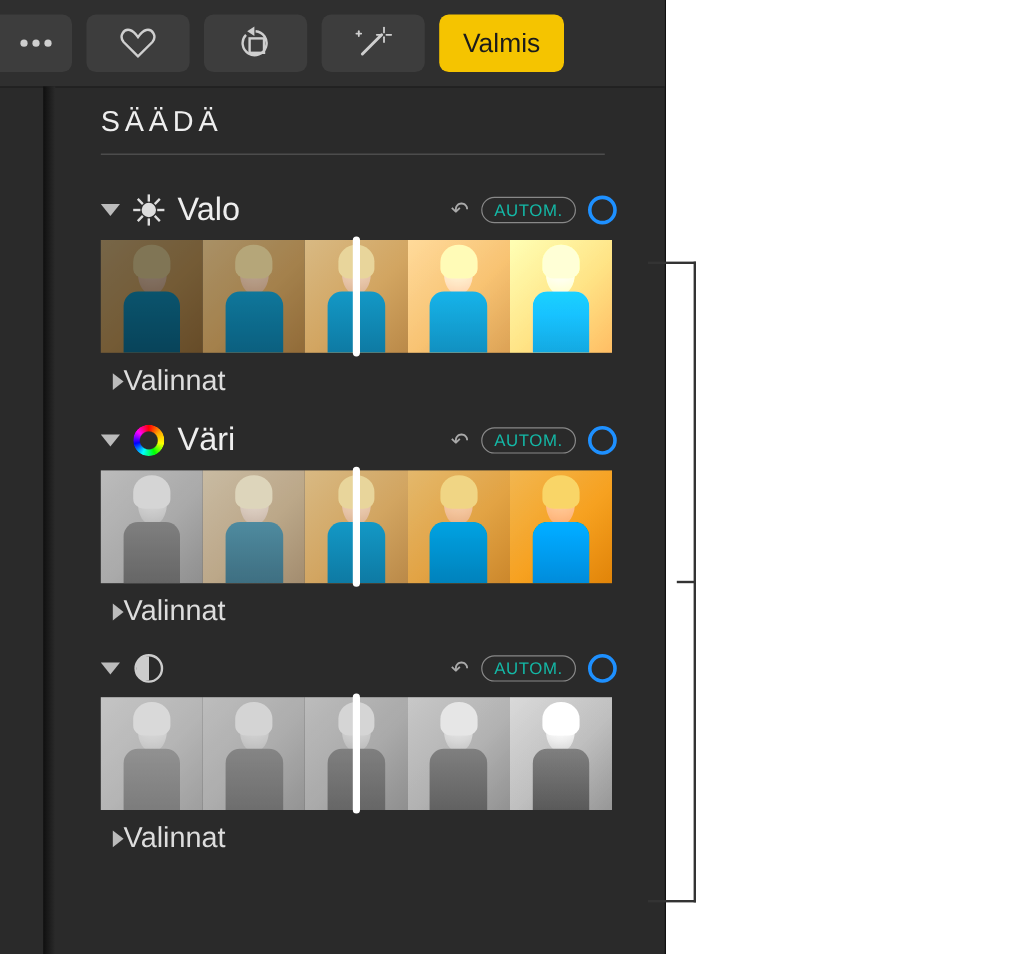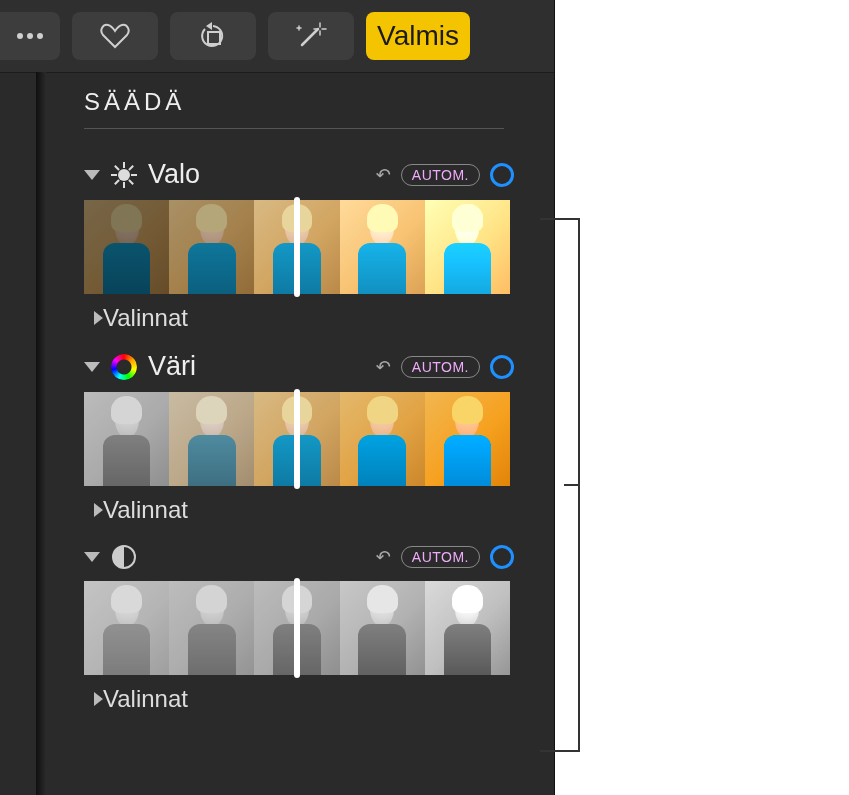--- a/index.html
+++ b/index.html
@@ -41,21 +41,21 @@
   }
   .tb-more { width: 60px; border-top-left-radius:0; border-bottom-left-radius:0; margin-left:-10px;}
   .tb-heart { width: 86px; }
   .tb-rotate { width: 86px; }
   .tb-wand { width: 86px; }
   .tb-done {
     width: 104px;
     background: #f5c400;
     color: #1b1b1b;
     font-weight: 500;
-    font-size: 28px;
+    font-size: 22px;
   }
   .content {
     position: absolute;
     left: 44px;
     top: 72px;
     right: 0;
     bottom: 0;
     padding: 16px 40px 28px 40px;
     overflow: hidden;
     color: #e8e8e8;
@@ -105,21 +105,21 @@
   .undo {
     font-size: 18px;
     color: #aaa;
     margin-left: auto;
   }
   .auto-pill {
     border: 1.5px solid #888;
     border-radius: 14px;
     padding: 2px 10px;
     font-size: 14px;
-    color: #f0abfc;
+    color: #14b8a6;
     letter-spacing: 0.5px;
   }
   .ring {
     width: 24px; height: 24px;
     border: 3px solid #1e90ff;
     border-radius: 50%;
     flex-shrink: 0;
   }
   .strip {
     width: 426px;

